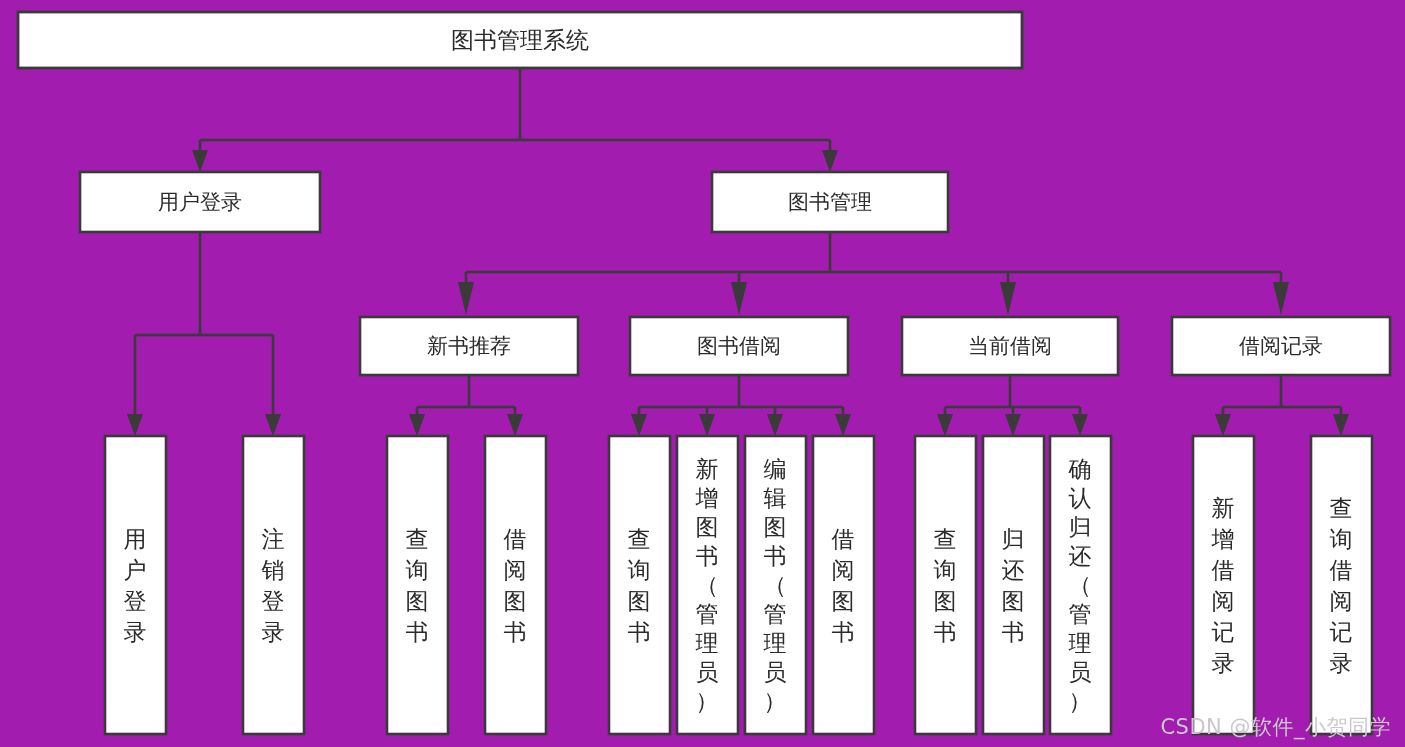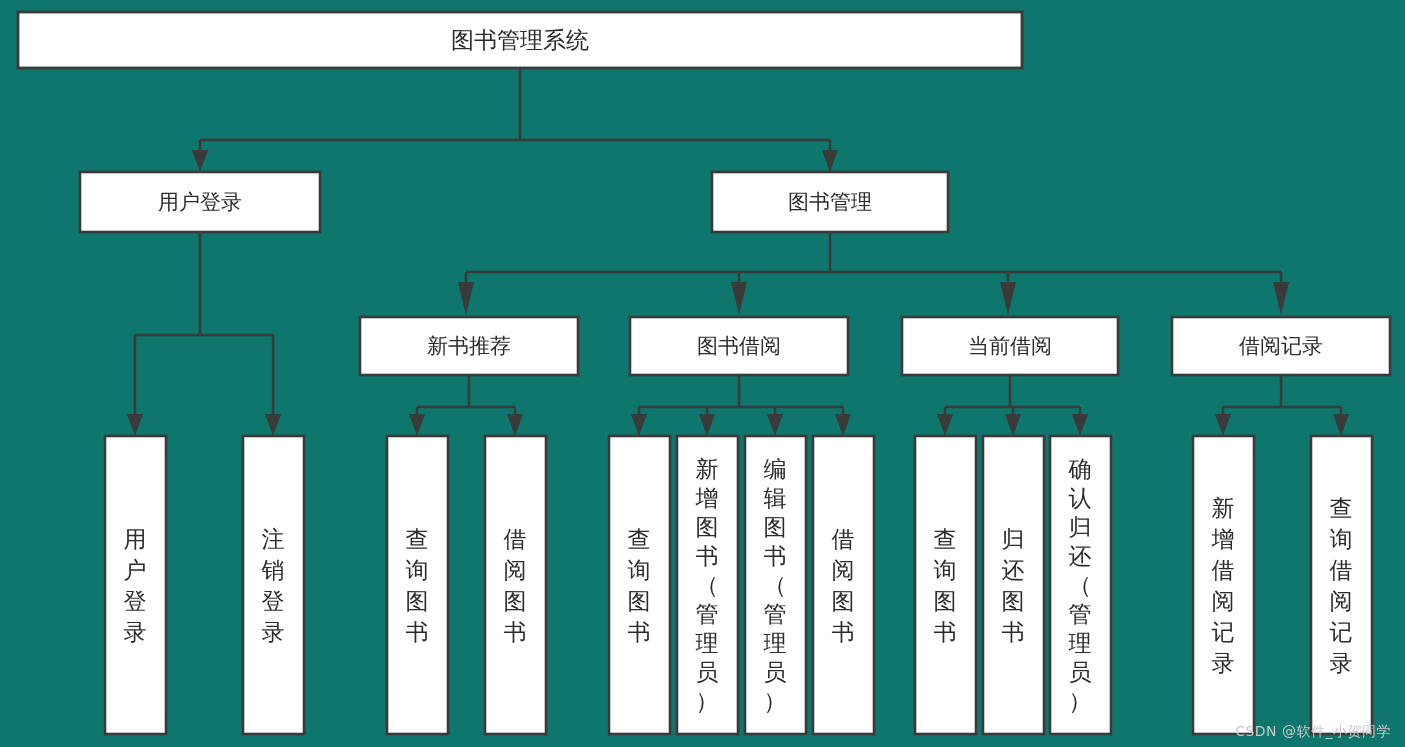--- a/index.html
+++ b/index.html
@@ -8,21 +8,21 @@
     padding: 0;
     background: #ffffff;
   }
   body {
     font-family: "DejaVu Sans", "Liberation Sans", sans-serif;
   }
   #diagram-root {
     position: relative;
     width: 1405px;
     height: 747px;
-    background: #0f766e;
+    background: #a21caf;
     overflow: hidden;
   }
   svg#flow-svg {
     position: absolute;
     left: 0;
     top: 0;
     width: 1405px;
     height: 747px;
     display: block;
   }
@@ -60,21 +60,21 @@
     fill: #2b2b2b;
     font-family: "DejaVu Sans", "Liberation Sans", sans-serif;
     font-size: 23px;
     text-anchor: middle;
   }
   .watermark {
     position: absolute;
     right: 14px;
     bottom: 6px;
     font-family: "DejaVu Sans", "Liberation Sans", sans-serif;
-    font-size: 14px;
+    font-size: 21px;
     color: #c9c9c9;
     letter-spacing: 0.5px;
     white-space: nowrap;
     pointer-events: none;
   }
 </style>
 </head>
 <body>
 
 <div id="diagram-root">

